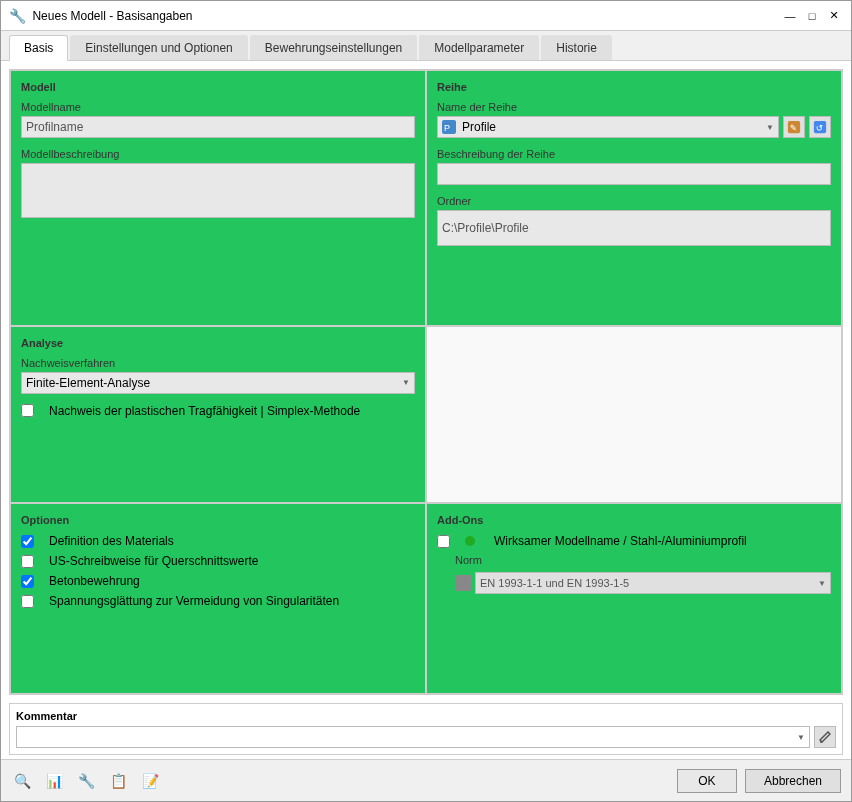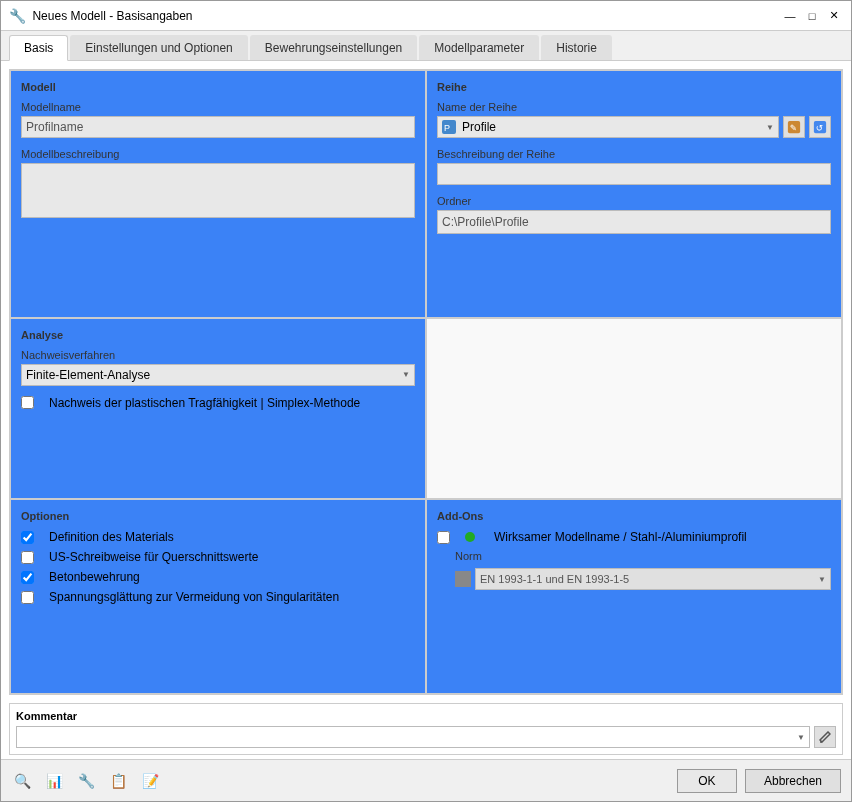--- a/index.html
+++ b/index.html
@@ -91,21 +91,21 @@
       grid-template-columns: 1fr 1fr;
       grid-template-rows: auto auto auto;
       flex: 1;
       border: 1px solid #ccc;
       margin: 8px;
       overflow: hidden;
     }
     .panel {
       border: 1px solid #ccc;
       padding: 10px;
-      background: #3b82f6;
+      background: #22c55e;
     }
     .panel-title {
       font-size: 11px;
       font-weight: 600;
       color: #333;
       margin-bottom: 8px;
     }
     .field-label {
       font-size: 11px;
       color: #333;
@@ -291,21 +291,21 @@
       background: #e8e8e8;
     }
     .comment-section {
       margin: 0 8px 4px 8px;
       border: 1px solid #ccc;
       padding: 6px;
       background: #fff;
     }
     .ordner-value {
       width: 100%;
-      height: 24px;
+      height: 36px;
       background: #e8e8e8;
       border: 1px solid #bbb;
       padding: 2px 4px;
       font-size: 12px;
       color: #555;
       display: flex;
       align-items: center;
     }
   </style>
 </head>

